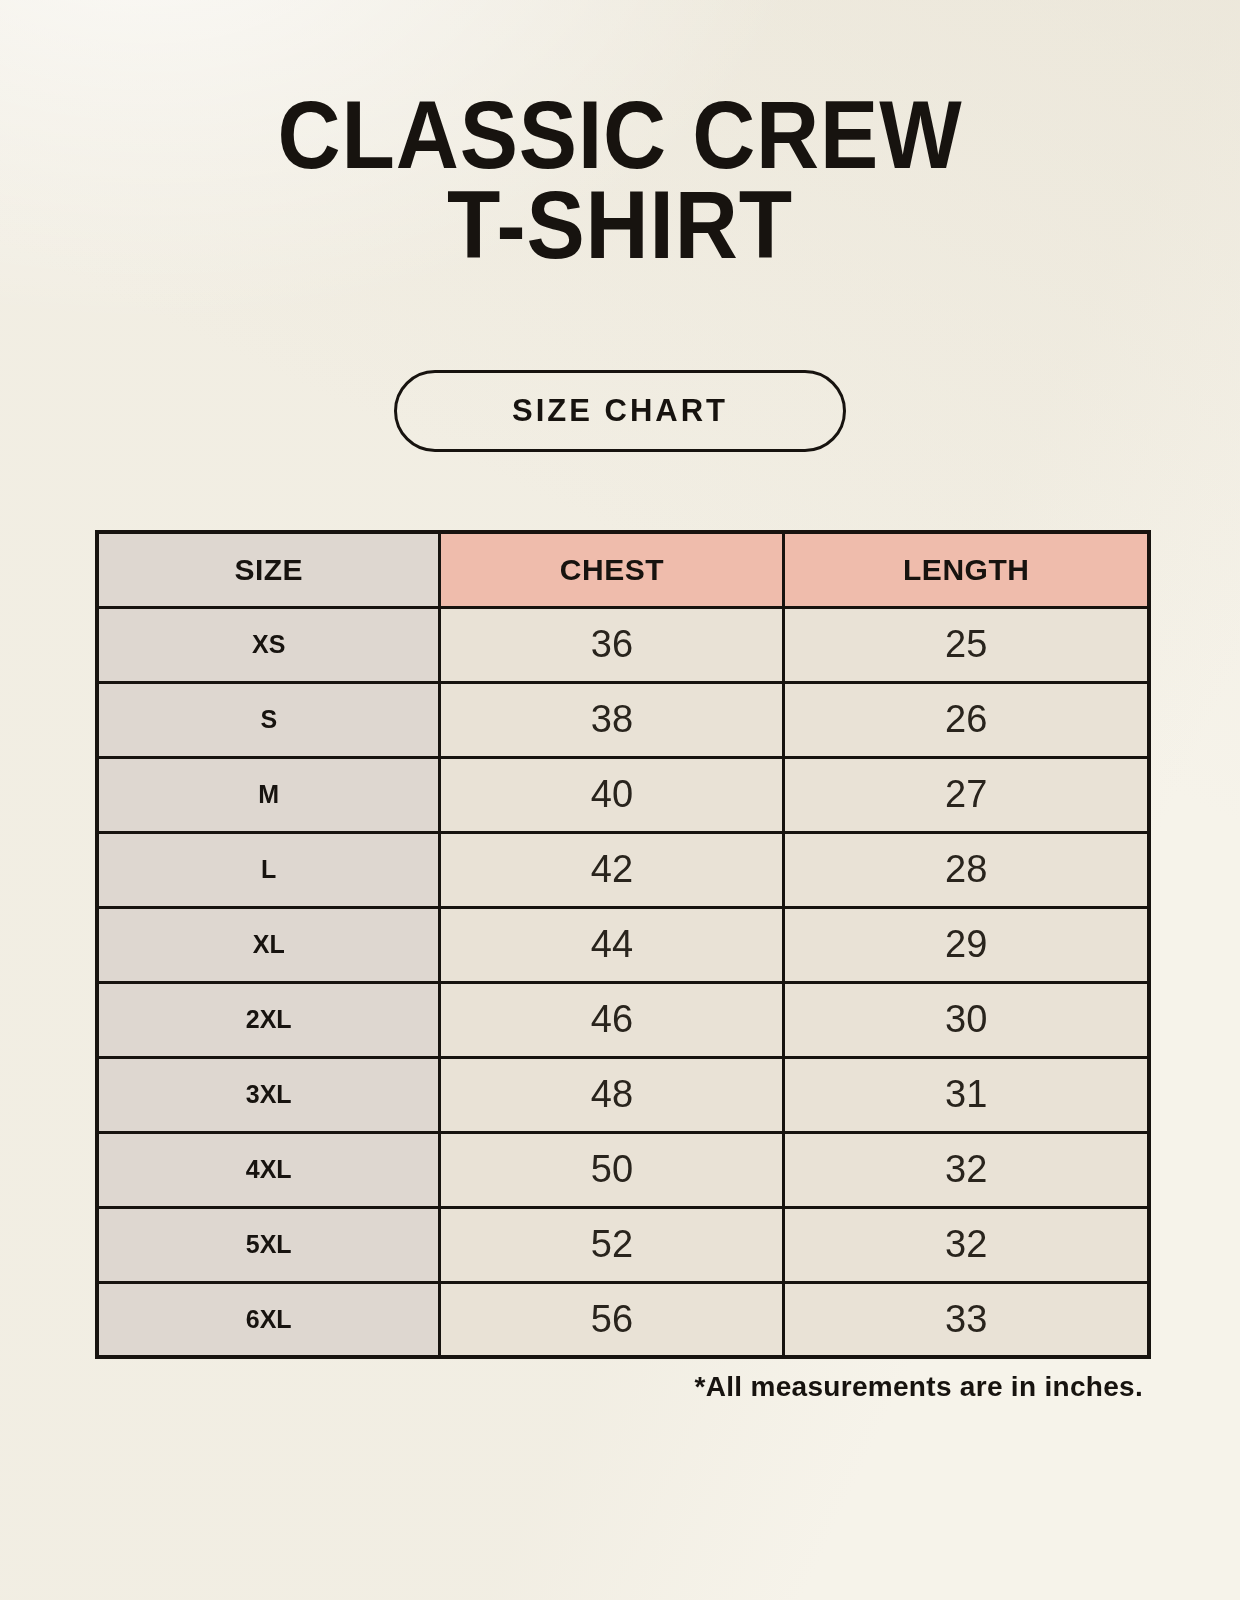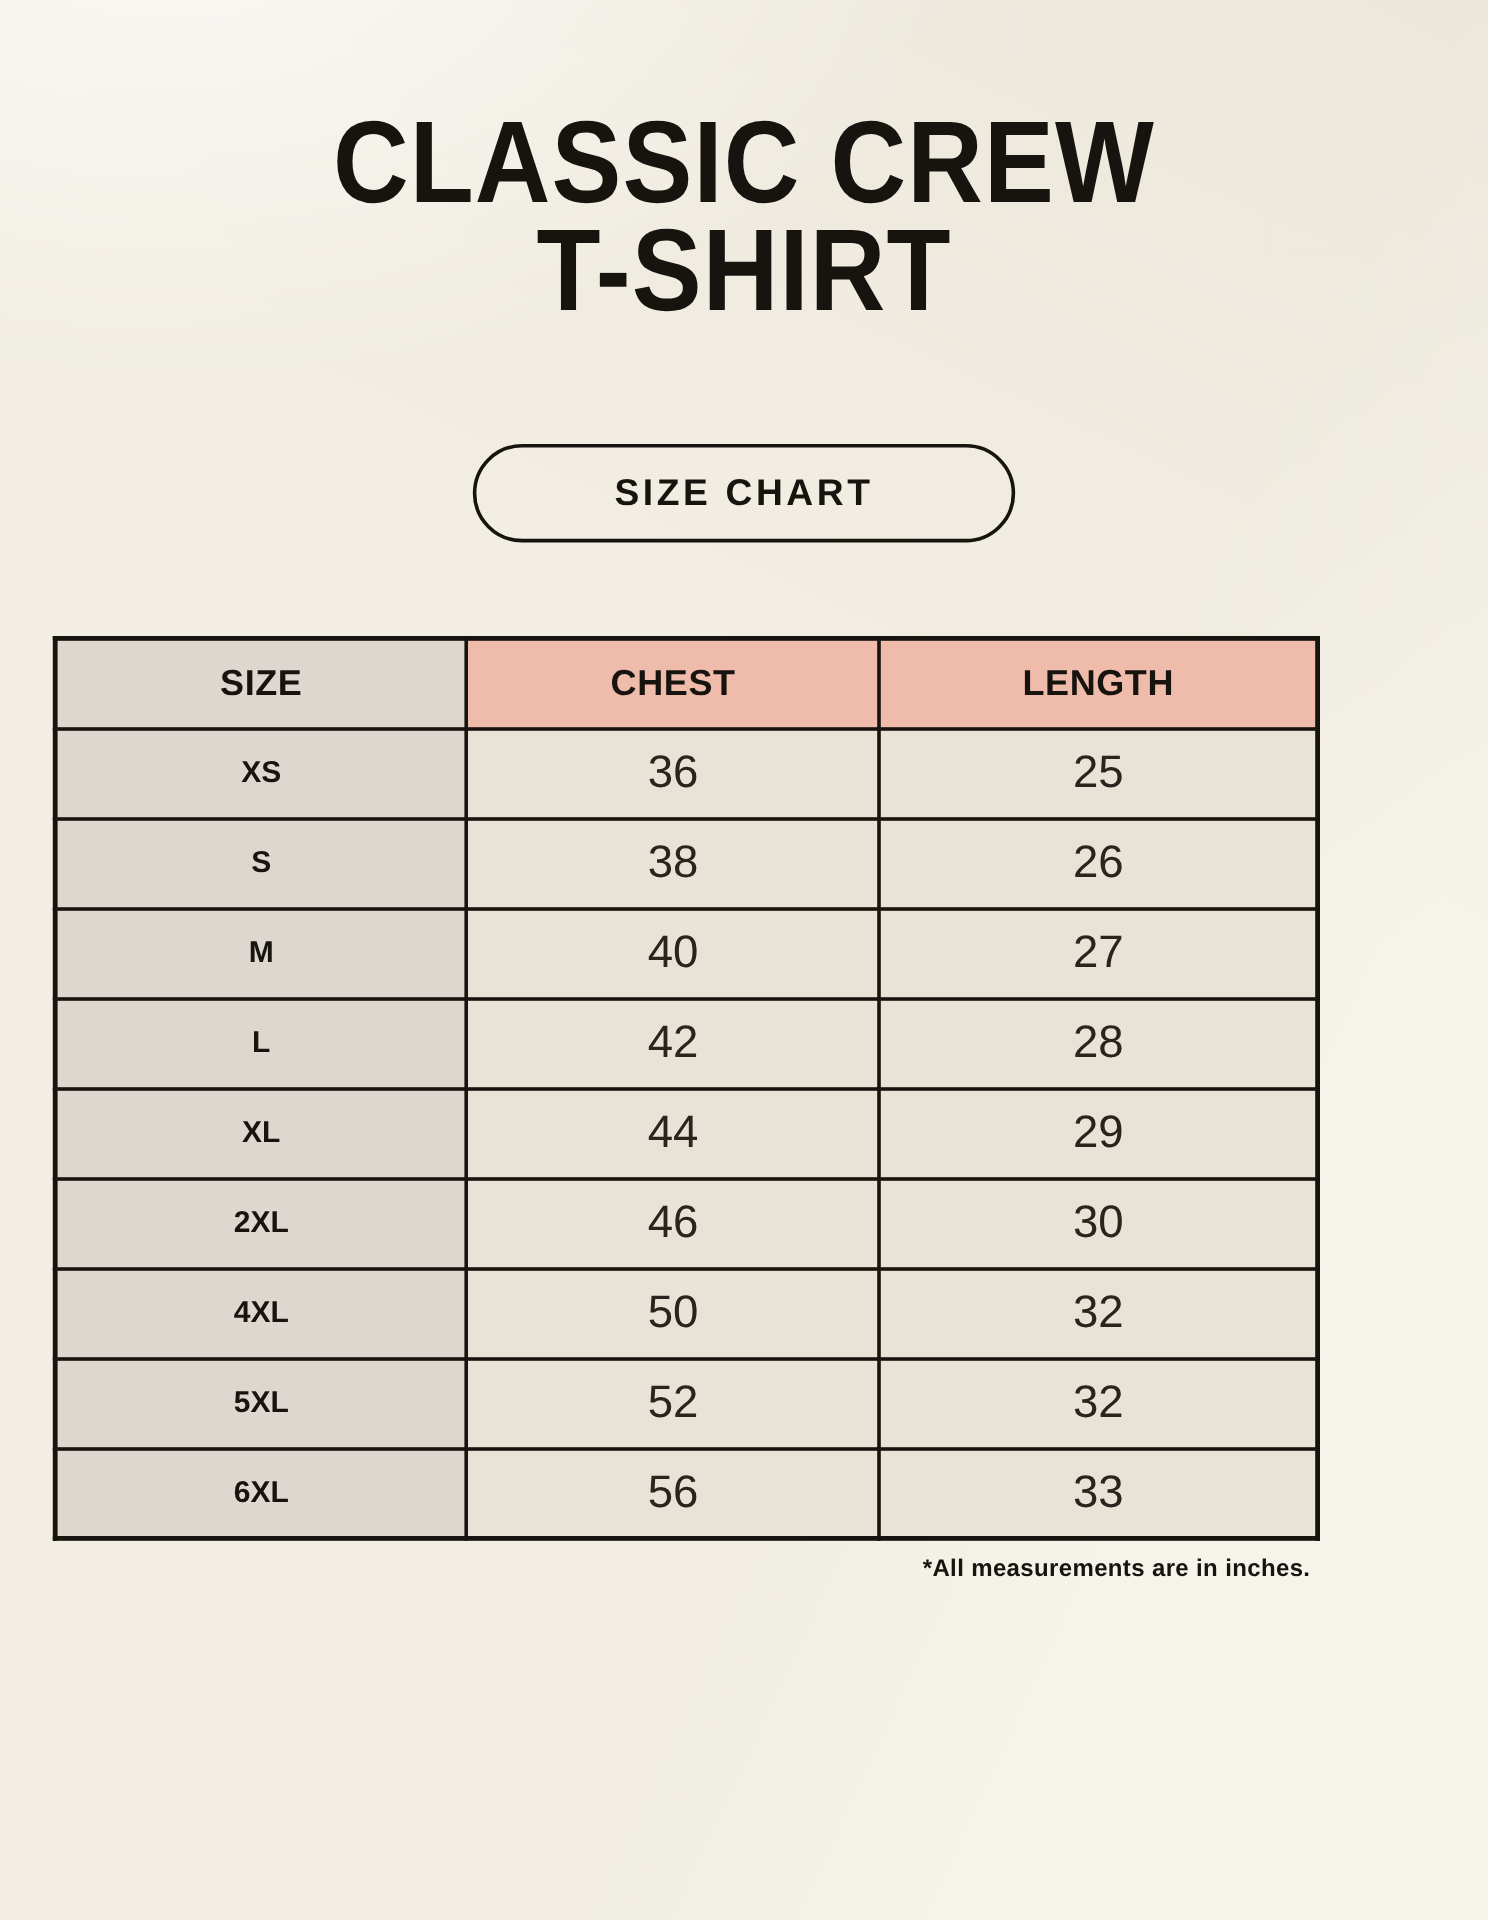--- a/index.html
+++ b/index.html
@@ -46,21 +46,21 @@
     justify-content:center;
     background:transparent;
   }
   .badge-label{
     font-size:31px;
     font-weight:700;
     letter-spacing:3px;
   }
   .table-wrap{
     width:1056px;
-    margin:78px 0 0 44px;
+    margin:78px 0 0 95px;
   }
   table.size-table{
     width:100%;
     border-collapse:collapse;
     table-layout:fixed;
     border:4px solid var(--border);
   }
   col.c-size{ width:32.6%; }
   col.c-chest{ width:32.7%; }
   col.c-length{ width:34.7%; }
@@ -86,21 +86,21 @@
   td.cell{
     background:var(--cell-beige);
     font-size:38px;
     font-weight:400;
     color:var(--number-text);
   }
   .footnote{
     margin-top:12px;
     padding-right:8px;
     text-align:right;
-    font-size:20px;
+    font-size:28px;
     font-weight:700;
     letter-spacing:0.3px;
     color:var(--text);
   }
 </style>
 </head>
 <body>
 
 <div class="page">
 
@@ -152,20 +152,25 @@
     <td class="col-size">XL</td>
     <td class="cell">44</td>
     <td class="cell">29</td>
   </tr>
           <tr>
     <td class="col-size">2XL</td>
     <td class="cell">46</td>
     <td class="cell">30</td>
   </tr>
           <tr>
+    <td class="col-size">3XL</td>
+    <td class="cell">48</td>
+    <td class="cell">31</td>
+  </tr>
+          <tr>
     <td class="col-size">4XL</td>
     <td class="cell">50</td>
     <td class="cell">32</td>
   </tr>
           <tr>
     <td class="col-size">5XL</td>
     <td class="cell">52</td>
     <td class="cell">32</td>
   </tr>
           <tr>

